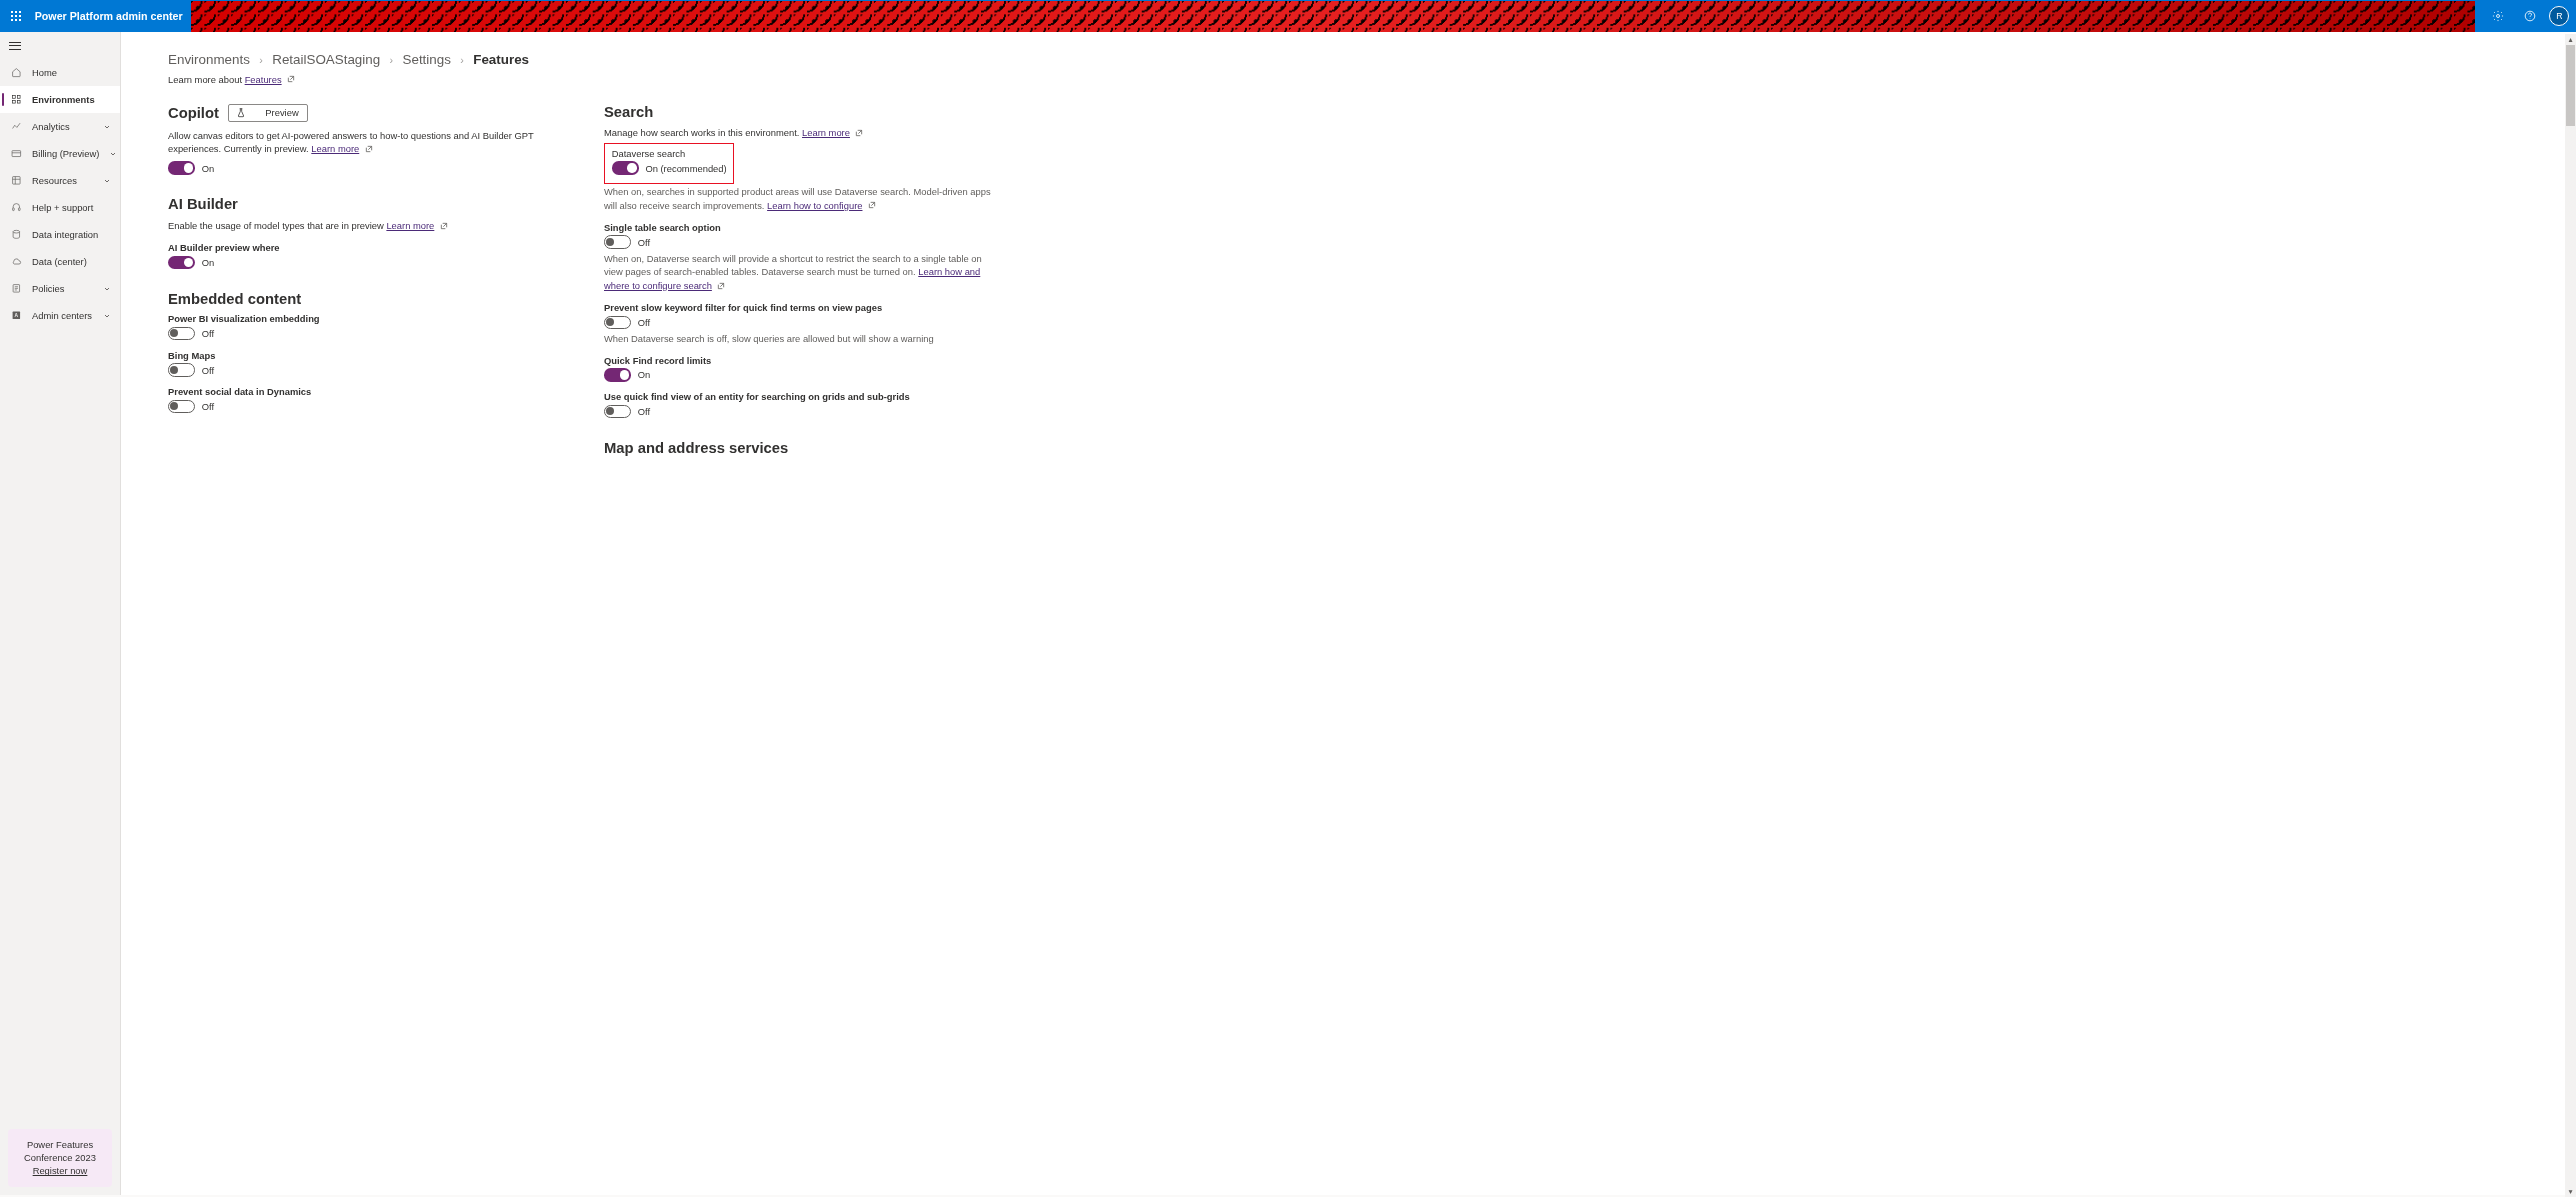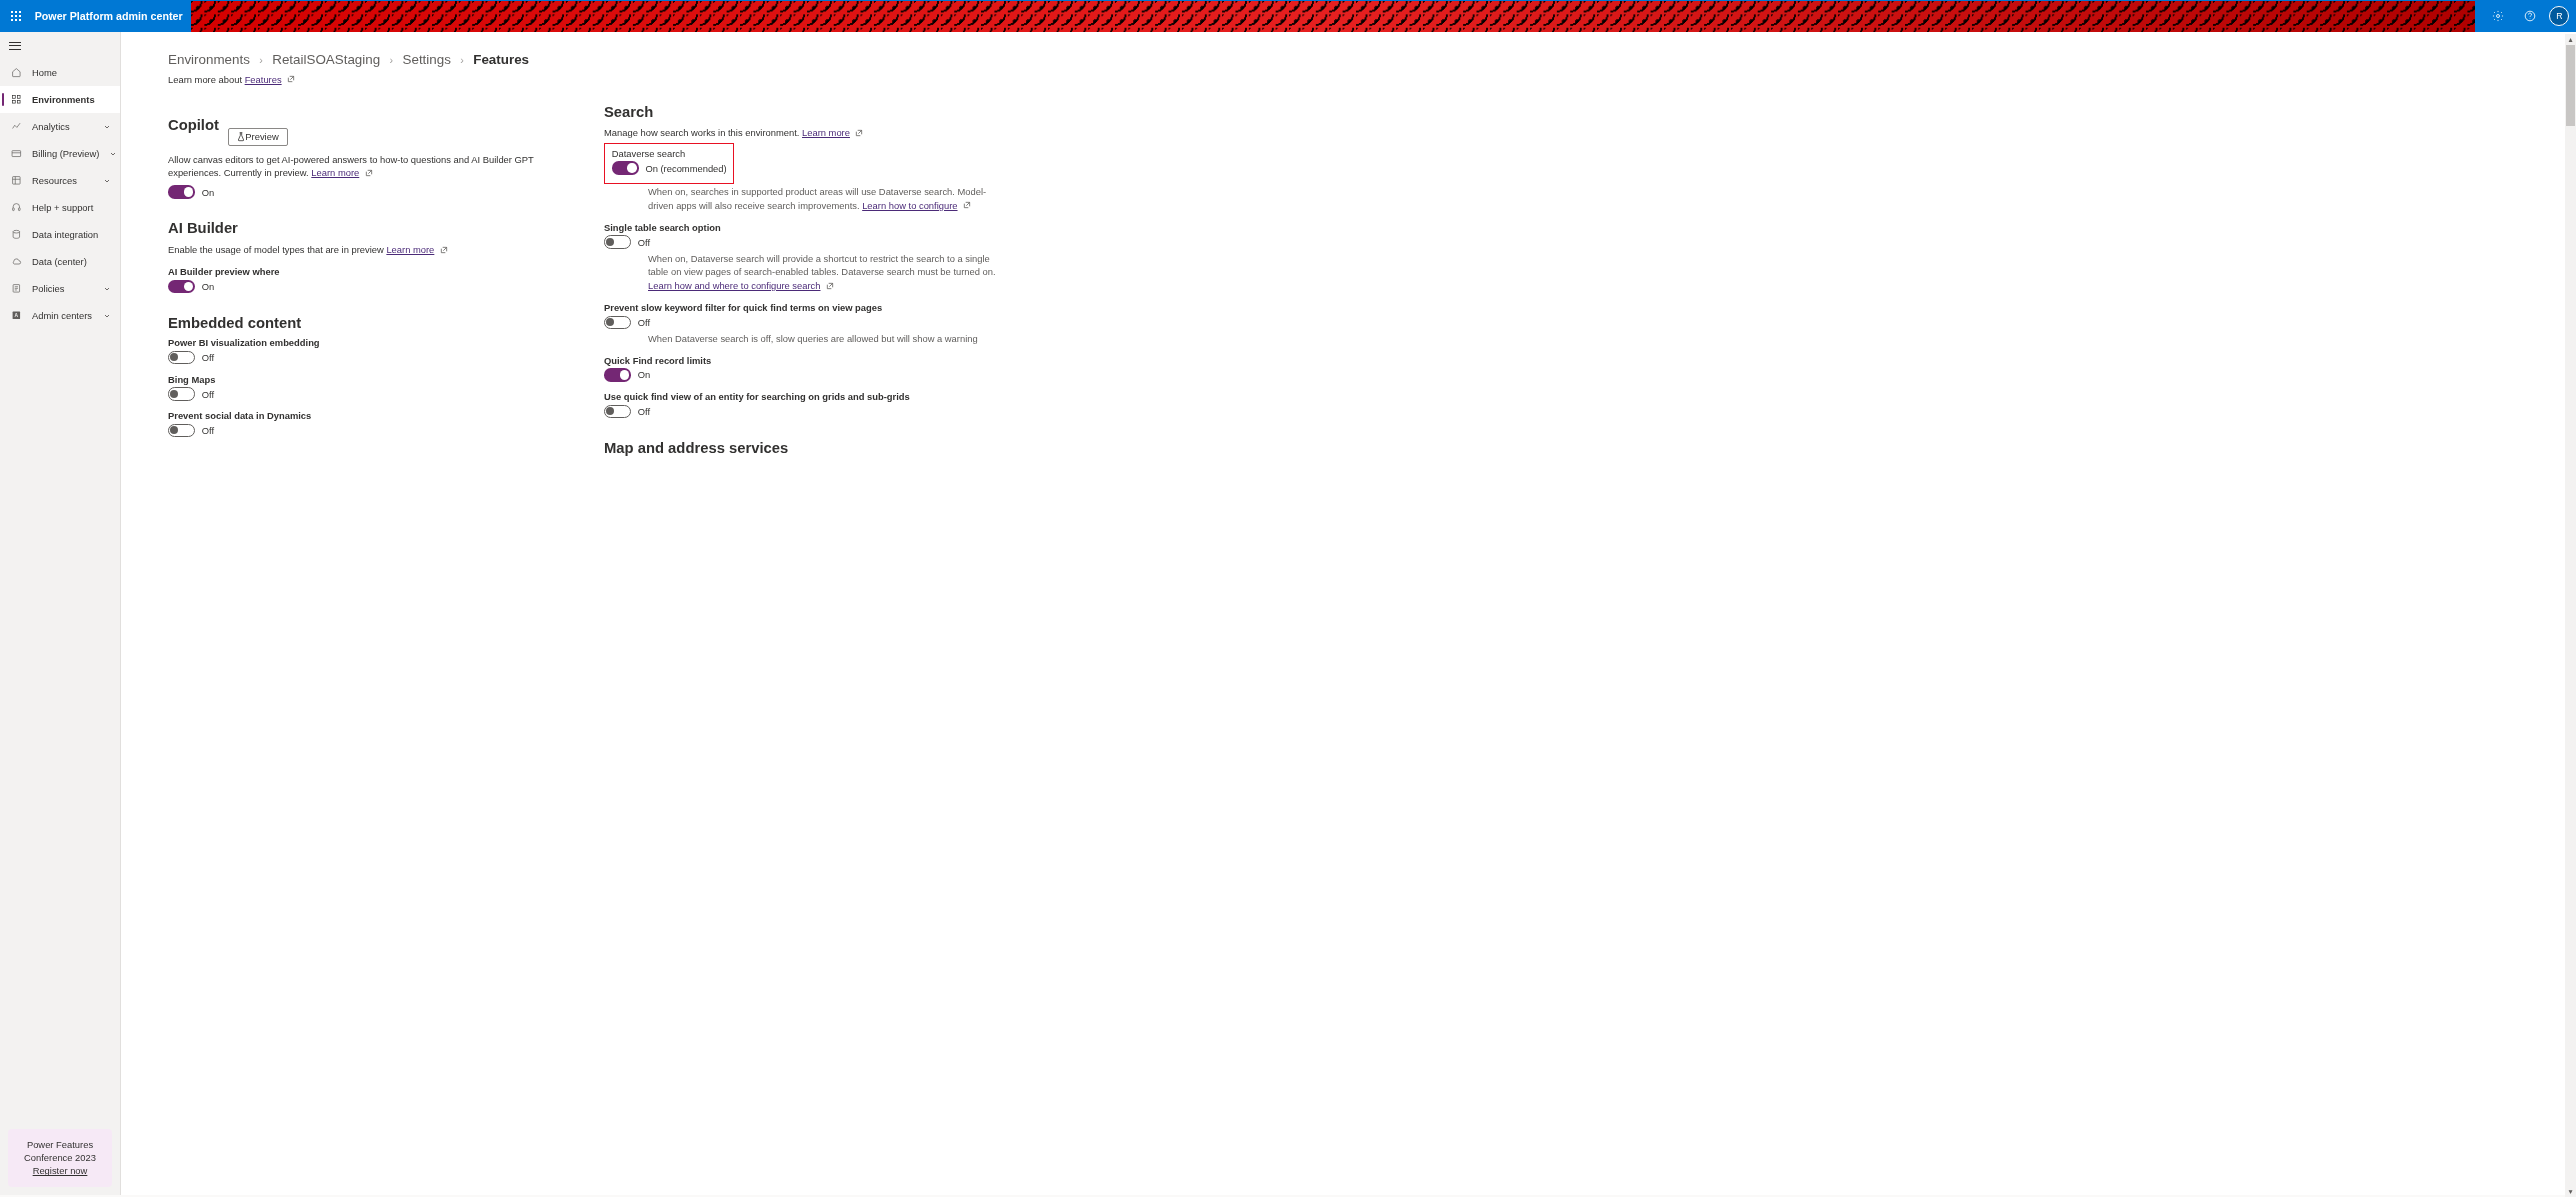--- a/index.html
+++ b/index.html
@@ -49,23 +49,23 @@
 .breadcrumb .current { color: #323130; font-weight: 600; }
 .learn-line { font-size: 9.4px; color: #323130; margin-bottom: 19px; }
 .learn-line a { color: #4b2a78; text-decoration: underline; cursor: pointer; }
 .link-ext { text-decoration: underline; color: #4b2a78; cursor: pointer; }
 .ext-icon { display: inline-block; margin-left: 2.7px; vertical-align: -0.7px; color: #605e5c; }
 
 .columns { display: flex; gap: 40px; }
 .col { flex: 1; min-width: 0; }
 
 .section-title { font-size: 14.8px; font-weight: 600; margin-bottom: 6.7px; display: flex; align-items: center; gap: 9.4px; }
-.preview-badge { display: inline-flex; align-items: center; gap: 0; border: 0.7px solid #8a8886; border-radius: 2px; padding: 2.7px 8px; font-size: 9.4px; font-weight: 400; color: #323130; margin-top: 24px; }
+.preview-badge { display: inline-flex; align-items: center; gap: 20px; border: 0.7px solid #8a8886; border-radius: 2px; padding: 2.7px 8px; font-size: 9.4px; font-weight: 400; color: #323130; }
 .section-desc { font-size: 9.4px; line-height: 1.45; margin-bottom: 5.4px; color: #323130; }
-.section-desc.sub { color: #605e5c; margin-top: 1.3px; margin-bottom: 8px; margin-left: 44px; }
+.section-desc.sub { color: #605e5c; margin-top: 1.3px; margin-bottom: 8px; }
 .setting-label { font-size: 9.4px; font-weight: 700; margin-top: 9.4px; margin-bottom: 2.7px; color: #323130; }
 .setting-label.strong { font-weight: 400; }
 
 .toggle-row { display: flex; align-items: center; gap: 6.7px; margin-top: 2.7px; margin-bottom: 2.7px; }
 .toggle { width: 27px; height: 13.4px; border-radius: 6.7px; position: relative; cursor: pointer; flex-shrink: 0; }
 .toggle.on { background: #742774; }
 .toggle.off { background: #fff; border: 0.7px solid #605e5c; }
 .toggle .knob { position: absolute; width: 9.4px; height: 9.4px; border-radius: 50%; top: 2px; }
 .toggle.on .knob { background: #fff; right: 2px; }
 .toggle.off .knob { background: #605e5c; left: 1.3px; top: 1.3px; width: 8px; height: 8px; }

